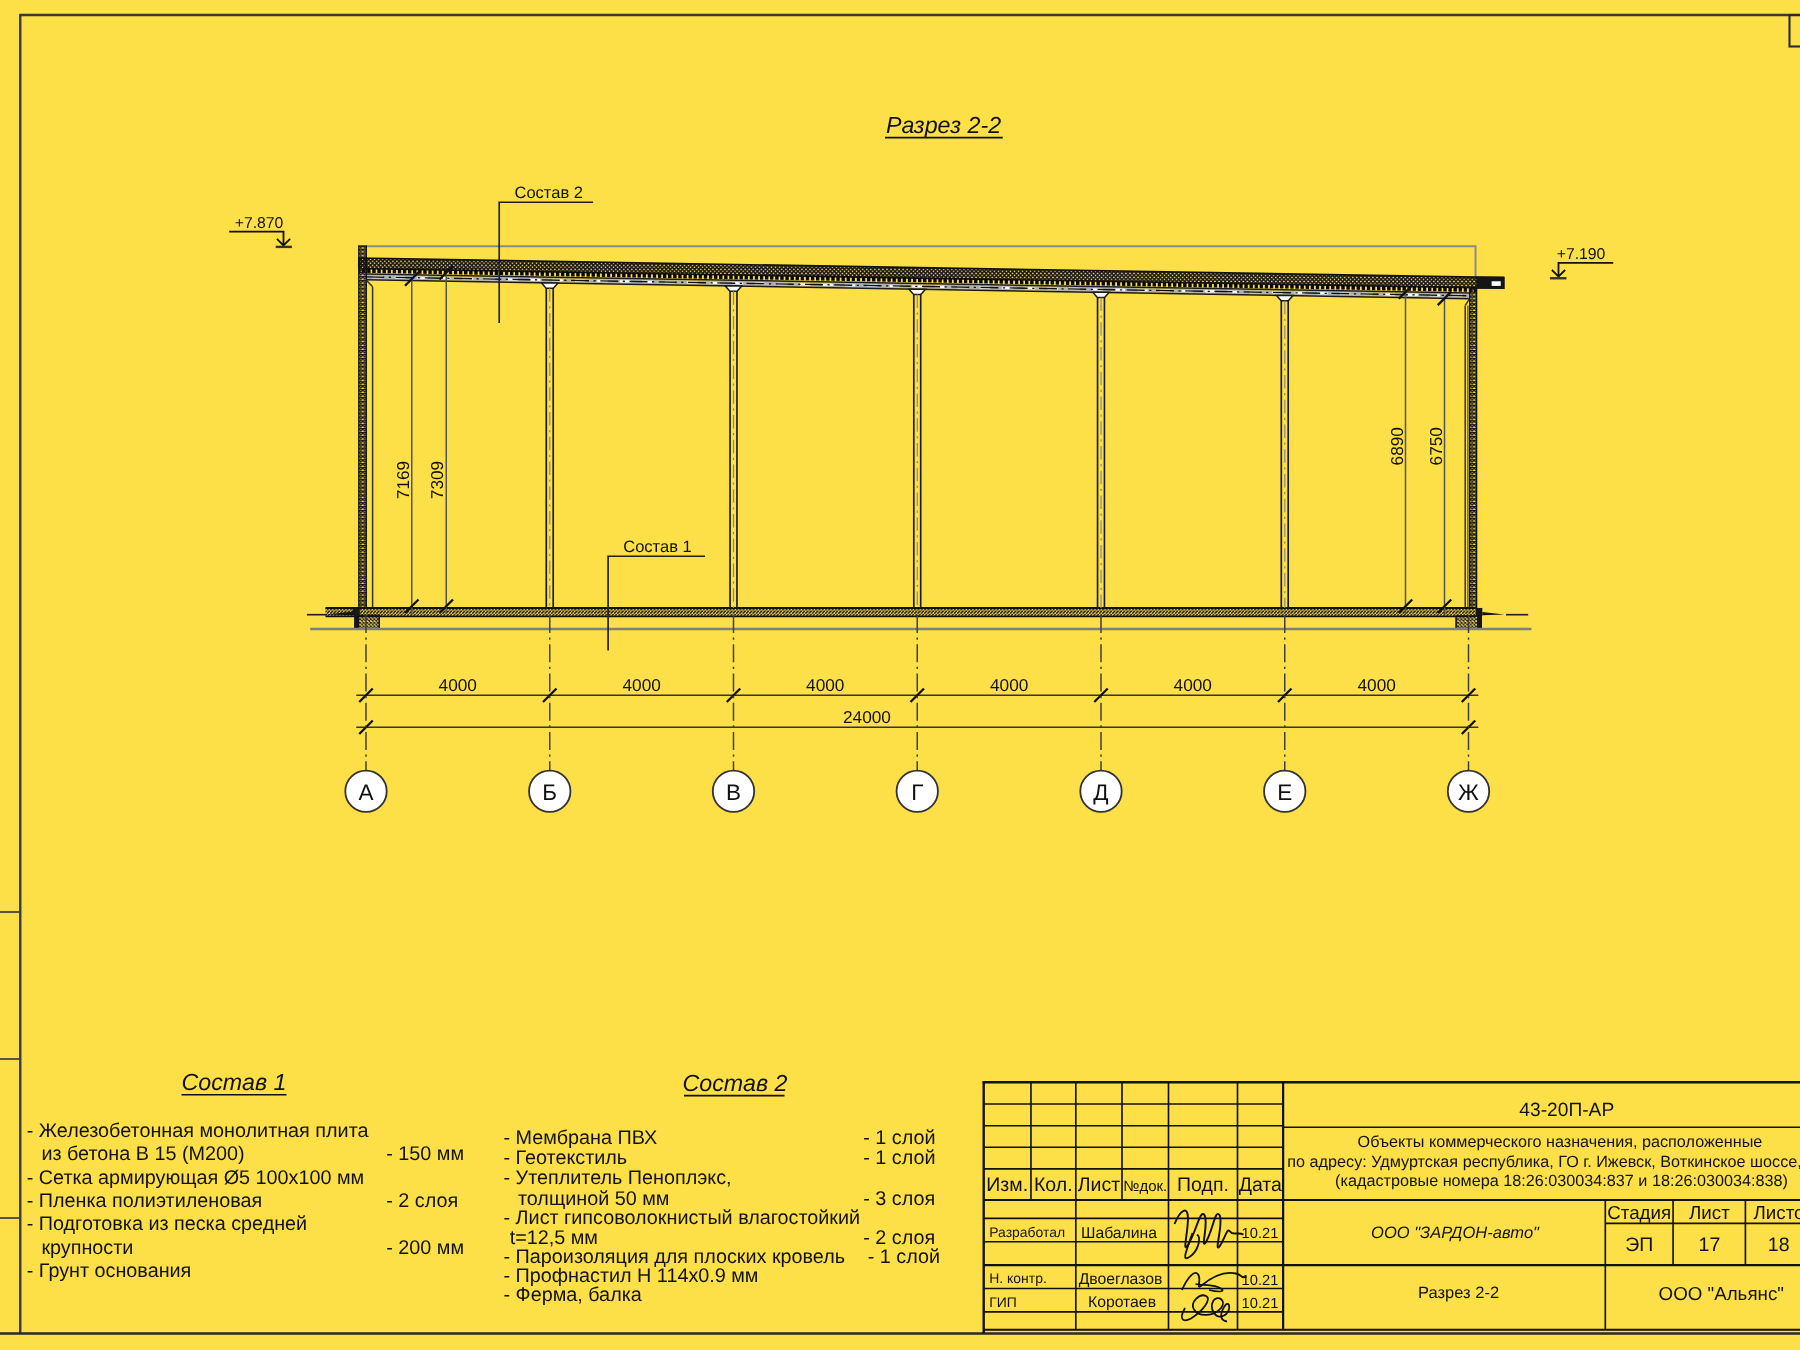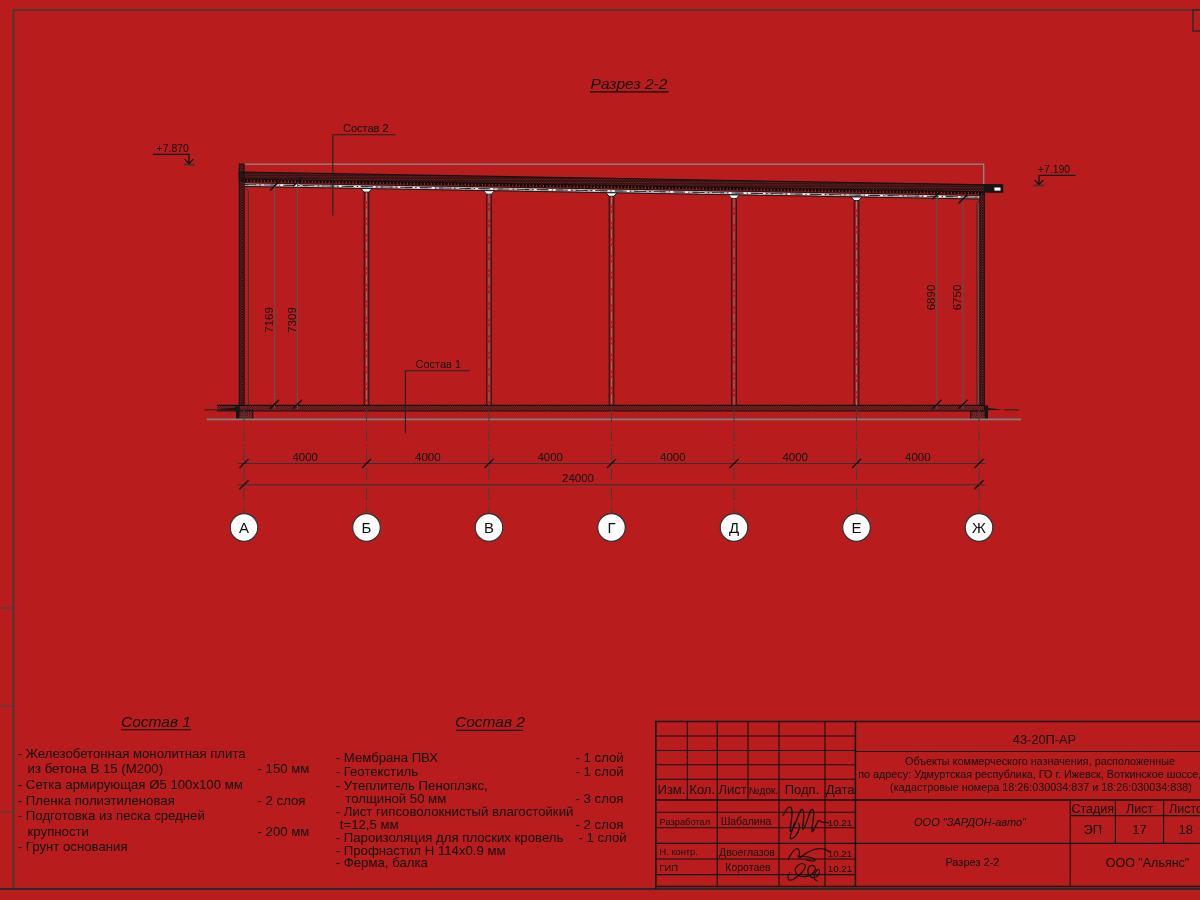--- a/index.html
+++ b/index.html
@@ -1,15 +1,15 @@
 <!DOCTYPE html>
 <html><head><meta charset="utf-8"><style>
 html,body{margin:0;padding:0;background:#ffffff;}
 *{font-family:"Liberation Sans",sans-serif;}
-.wrap{position:relative;width:1200px;height:900px;overflow:hidden;background:#b91c1c;}
+.wrap{position:relative;width:1200px;height:900px;overflow:hidden;background:#fde047;}
 </style></head><body>
 <div class="wrap">
 <svg width="1200" height="900" viewBox="0 0 1200 900" xmlns="http://www.w3.org/2000/svg">
 <defs>
 <pattern id="xh" width="2.7" height="2.7" patternUnits="userSpaceOnUse">
           <path d="M0 0 L2.7 2.7 M2.7 0 L0 2.7" stroke="#141414" stroke-width="1.0" fill="none"></path>
         </pattern>
 <pattern id="wh" width="2.6" height="2.6" patternUnits="userSpaceOnUse">
           <path d="M0 0 L2.6 2.6 M2.6 0 L0 2.6" stroke="#161616" stroke-width="0.95" fill="none"></path>
         </pattern>

